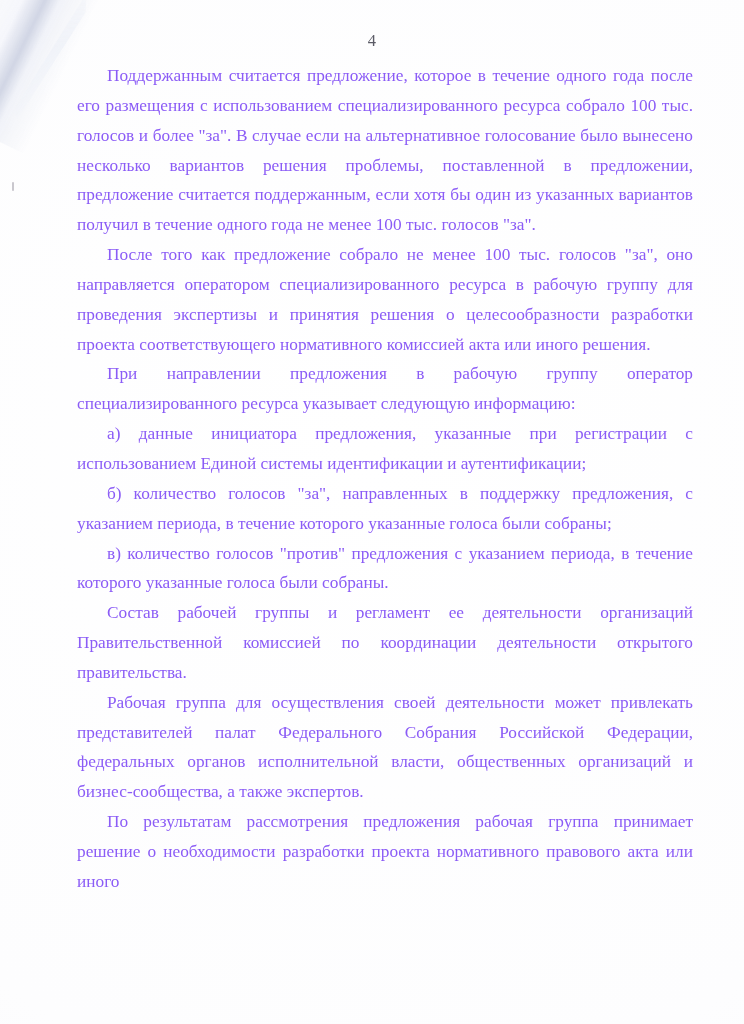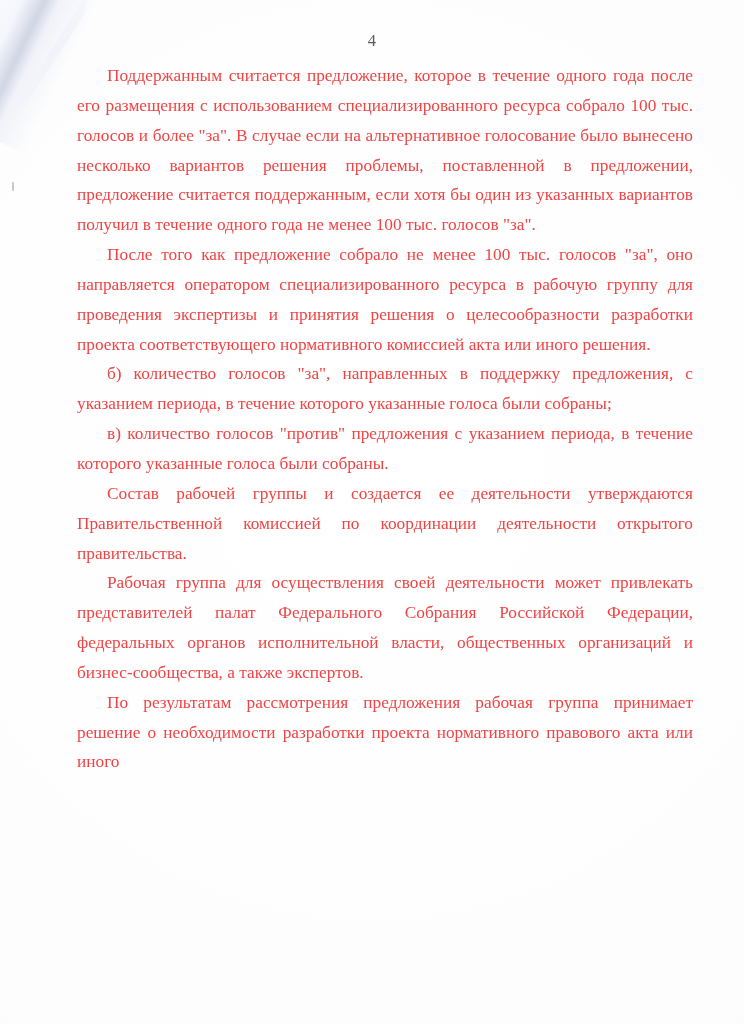--- a/index.html
+++ b/index.html
@@ -89,21 +89,21 @@
     letter-spacing: 0.2px;
   }
 
   .body-text {
     position: absolute;
     left: 77px;
     top: 61px;
     width: 616px;
     font-size: 17.3px;
     line-height: 29.85px;
-    color: #ef4444;
+    color: #8b5cf6;
     text-align: justify;
     text-justify: inter-word;
     -webkit-font-smoothing: antialiased;
   }
 
   .body-text p {
     margin: 0;
     text-indent: 30px;
     text-align: justify;
   }
@@ -125,20 +125,22 @@
 
   <div class="corner-fold"></div>
   <div class="corner-fold-2"></div>
   <div class="speck"></div>
 
   <div class="page-number scan-ink">4</div>
 
   <div class="body-text scan-ink">
     <p>Поддержанным считается предложение, которое в течение одного года после его размещения с использованием специализированного ресурса собрало 100 тыс. голосов и более "за". В случае если на альтернативное голосование было вынесено несколько вариантов решения проблемы, поставленной в предложении, предложение считается поддержанным, если хотя бы один из указанных вариантов получил в течение одного года не менее 100 тыс. голосов "за".</p>
     <p>После того как предложение собрало не менее 100 тыс. голосов "за", оно направляется оператором специализированного ресурса в рабочую группу для проведения экспертизы и принятия решения о целесообразности разработки проекта соответствующего нормативного комиссией акта или иного решения.</p>
+    <p>При направлении предложения в рабочую группу оператор специализированного ресурса указывает следующую информацию:</p>
+    <p>а) данные инициатора предложения, указанные при регистрации с использованием Единой системы идентификации и аутентификации;</p>
     <p>б) количество голосов "за", направленных в поддержку предложения, с указанием периода, в течение которого указанные голоса были собраны;</p>
     <p>в) количество голосов "против" предложения с указанием периода, в течение которого указанные голоса были собраны.</p>
-    <p>Состав рабочей группы и создается ее деятельности утверждаются Правительственной комиссией по координации деятельности открытого правительства.</p>
+    <p>Состав рабочей группы и регламент ее деятельности организаций Правительственной комиссией по координации деятельности открытого правительства.</p>
     <p>Рабочая группа для осуществления своей деятельности может привлекать представителей палат Федерального Собрания Российской Федерации, федеральных органов исполнительной власти, общественных организаций и бизнес-сообщества, а также экспертов.</p>
     <p>По результатам рассмотрения предложения рабочая группа принимает решение о необходимости разработки проекта нормативного правового акта или иного</p>
   </div>
 
 </div>
 
 </body></html>

